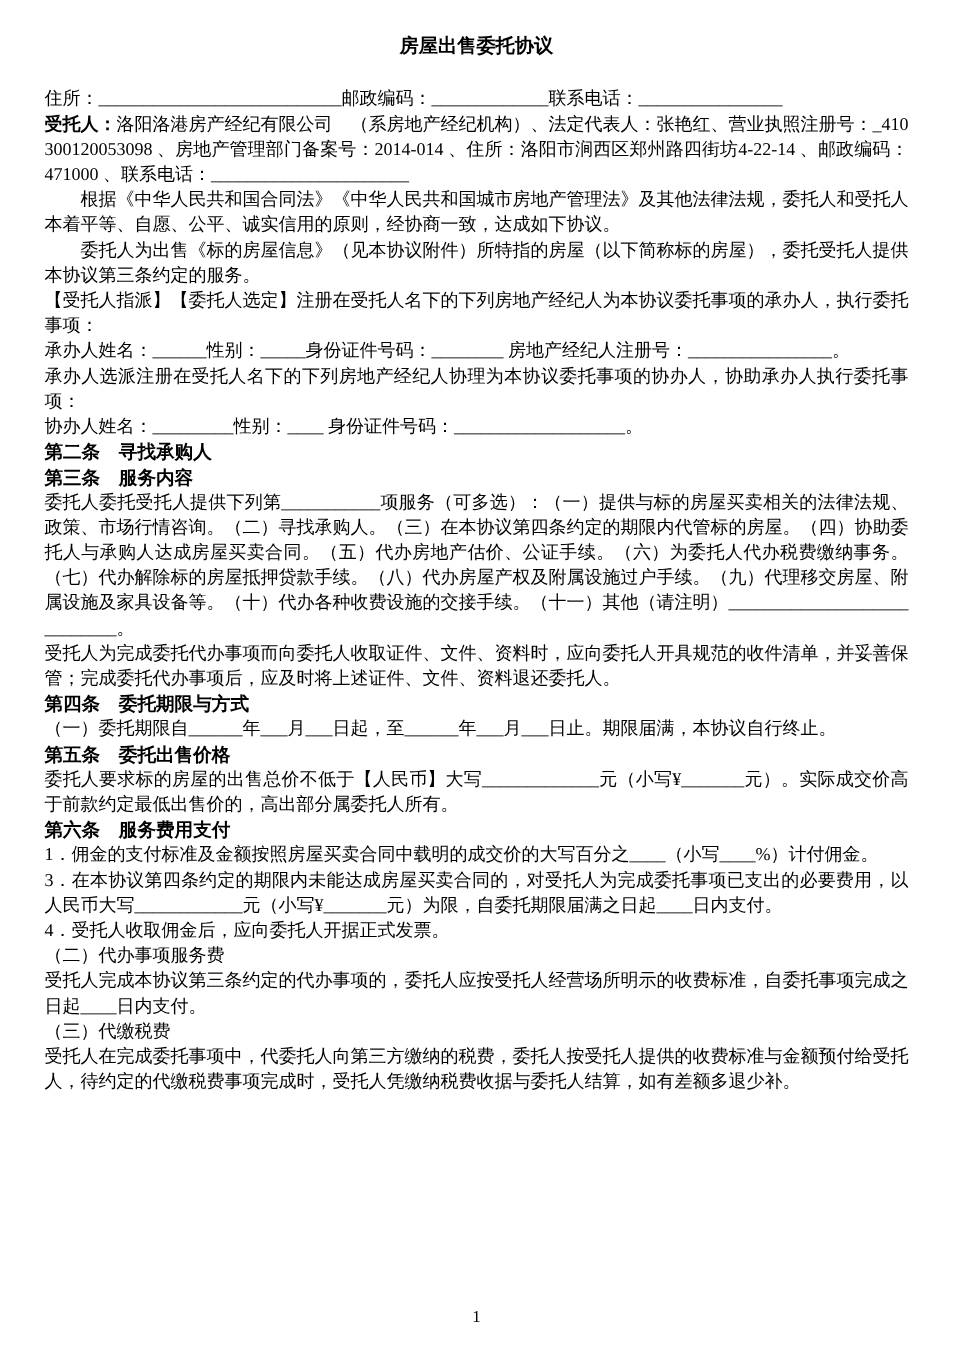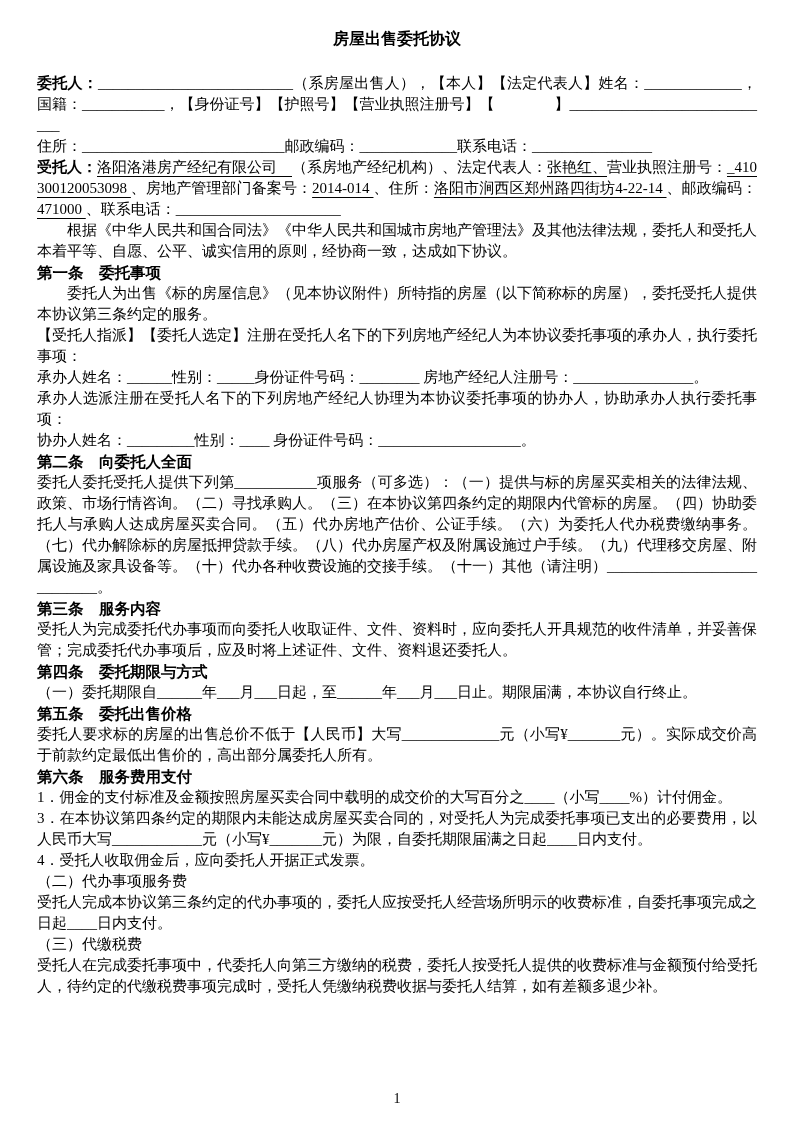--- a/index.html
+++ b/index.html
@@ -33,49 +33,47 @@
     margin: 0;
   }
   .doc-body .h {
     font-weight: bold;
     font-size: 15.5px;
   }
   .doc-body .indent {
     text-indent: 2em;
   }
   .b { font-weight: bold; }
-  .u { text-decoration: underline; text-underline-offset: 4px; }
+  .u { text-underline-offset: 4px; }
   .page-footer {
     position: absolute;
     left: 0;
     right: 0;
     bottom: 18px;
     text-align: center;
     font-size: 14px;
   }
 </style>
 </head>
 <body>
 
 <div class="page">
   <div class="doc-title">房屋出售委托协议</div>
   <div class="doc-body">
-      <div class="line"><span class="b">委托人：</span><span>__________________________</span><span>（系房屋出售人），【本人】【法定代表人】姓名：</span><span>_____________</span><span>，国籍：</span><span>___________</span><span>，【身份证号】【护照号】【营业执照注册号】【　　　　】</span><span>____________________________</span></div>
       <div class="line"><span>住所：</span><span>___________________________</span><span>邮政编码：</span><span>_____________</span><span>联系电话：</span><span>________________</span></div>
       <div class="line"><span class="b">受托人：</span><span class="u">洛阳洛港房产经纪有限公司　</span><span>（系房地产经纪机构）、法定代表人：</span><span class="u">张艳红、</span><span>营业执照注册号：</span><span class="u">_410300120053098 </span><span>、房地产管理部门备案号：</span><span class="u">2014-014 </span><span>、住所：</span><span class="u">洛阳市涧西区郑州路四街坊4-22-14 </span><span>、邮政编码：</span><span class="u">471000 </span><span>、联系电话：</span><span>______________________</span></div>
       <div class="line indent"><span>根据《中华人民共和国合同法》《中华人民共和国城市房地产管理法》及其他法律法规，委托人和受托人本着平等、自愿、公平、诚实信用的原则，经协商一致，达成如下协议。</span></div>
-      <div class="line h"><span>第一条　委托事项</span></div>
       <div class="line indent"><span>委托人为出售《标的房屋信息》（见本协议附件）所特指的房屋（以下简称标的房屋），委托受托人提供本协议第三条约定的服务。</span></div>
       <div class="line"><span>【受托人指派】【委托人选定】注册在受托人名下的下列房地产经纪人为本协议委托事项的承办人，执行委托事项：</span></div>
       <div class="line"><span>承办人姓名：</span><span>______</span><span>性别：</span><span>_____</span><span>身份证件号码：</span><span>________</span><span> 房地产经纪人注册号：</span><span>________________</span><span>。</span></div>
       <div class="line"><span>承办人选派注册在受托人名下的下列房地产经纪人协理为本协议委托事项的协办人，协助承办人执行委托事项：</span></div>
       <div class="line"><span>协办人姓名：</span><span>_________</span><span>性别：</span><span>____</span><span> 身份证件号码：</span><span>___________________</span><span>。</span></div>
-      <div class="line h"><span>第二条　向委托人全面</span></div>
+      <div class="line h"><span>第二条　寻找承购人</span></div>
+      <div class="line h"><span>第三条　服务内容</span></div>
       <div class="line"><span>委托人委托受托人提供下列第</span><span>___________</span><span>项服务（可多选）：（一）提供与标的房屋买卖相关的法律法规、政策、市场行情咨询。（二）寻找承购人。（三）在本协议第四条约定的期限内代管标的房屋。（四）协助委托人与承购人达成房屋买卖合同。（五）代办房地产估价、公证手续。（六）为委托人代办税费缴纳事务。（七）代办解除标的房屋抵押贷款手续。（八）代办房屋产权及附属设施过户手续。（九）代理移交房屋、附属设施及家具设备等。（十）代办各种收费设施的交接手续。（十一）其他（请注明）</span><span>____________________________</span><span>。</span></div>
-      <div class="line h"><span>第三条　服务内容</span></div>
       <div class="line"><span>受托人为完成委托代办事项而向委托人收取证件、文件、资料时，应向委托人开具规范的收件清单，并妥善保管；完成委托代办事项后，应及时将上述证件、文件、资料退还委托人。</span></div>
       <div class="line h"><span>第四条　委托期限与方式</span></div>
       <div class="line"><span>（一）委托期限自</span><span>______</span><span>年</span><span>___</span><span>月</span><span>___</span><span>日起，至</span><span>______</span><span>年</span><span>___</span><span>月</span><span>___</span><span>日止。期限届满，本协议自行终止。</span></div>
       <div class="line h"><span>第五条　委托出售价格</span></div>
       <div class="line"><span>委托人要求标的房屋的出售总价不低于【人民币】大写</span><span>_____________</span><span>元（小写¥</span><span>_______</span><span>元）。实际成交价高于前款约定最低出售价的，高出部分属委托人所有。</span></div>
       <div class="line h"><span>第六条　服务费用支付</span></div>
       <div class="line"><span>1．佣金的支付标准及金额按照房屋买卖合同中载明的成交价的大写百分之</span><span>____</span><span>（小写</span><span>____</span><span>%）计付佣金。</span></div>
       <div class="line"><span>3．在本协议第四条约定的期限内未能达成房屋买卖合同的，对受托人为完成委托事项已支出的必要费用，以人民币大写</span><span>____________</span><span>元（小写¥</span><span>_______</span><span>元）为限，自委托期限届满之日起</span><span>____</span><span>日内支付。</span></div>
       <div class="line"><span>4．受托人收取佣金后，应向委托人开据正式发票。</span></div>
       <div class="line"><span>（二）代办事项服务费</span></div>

